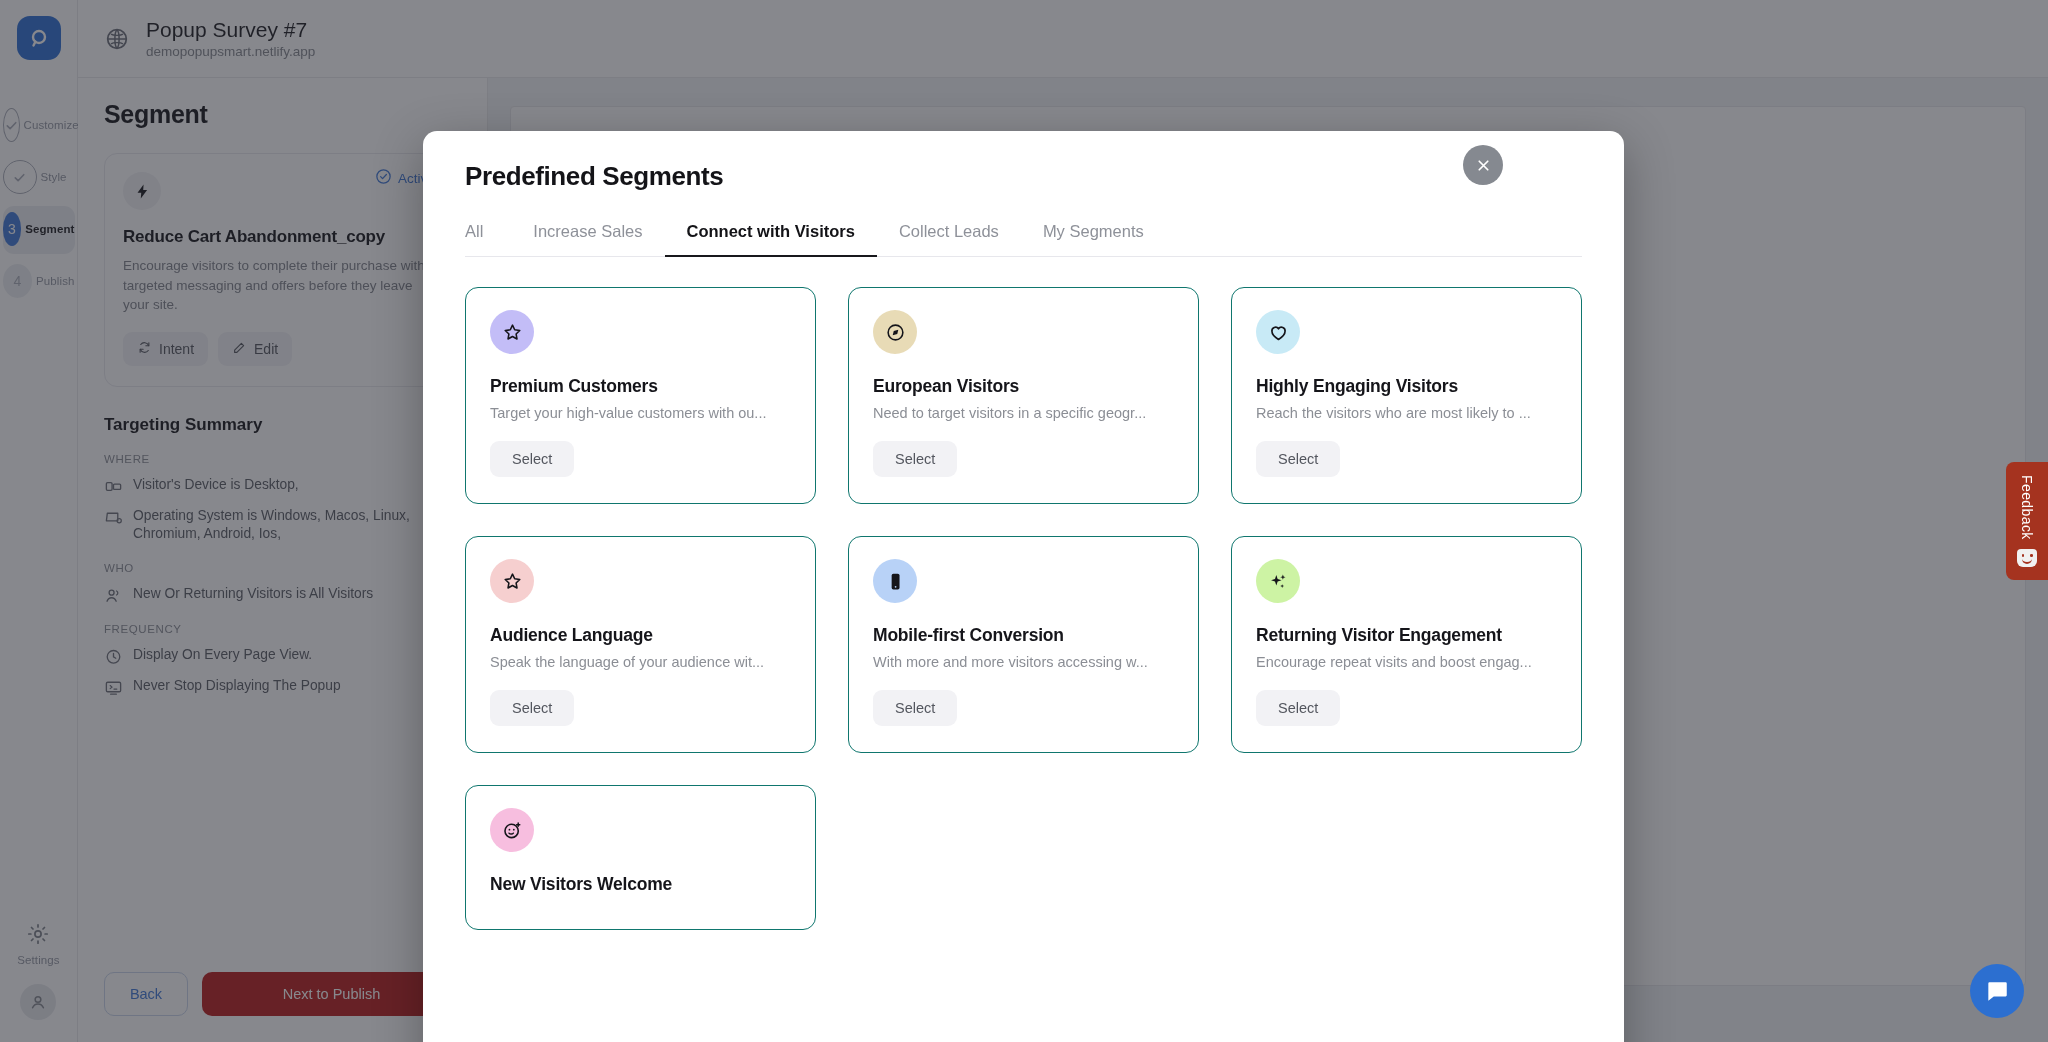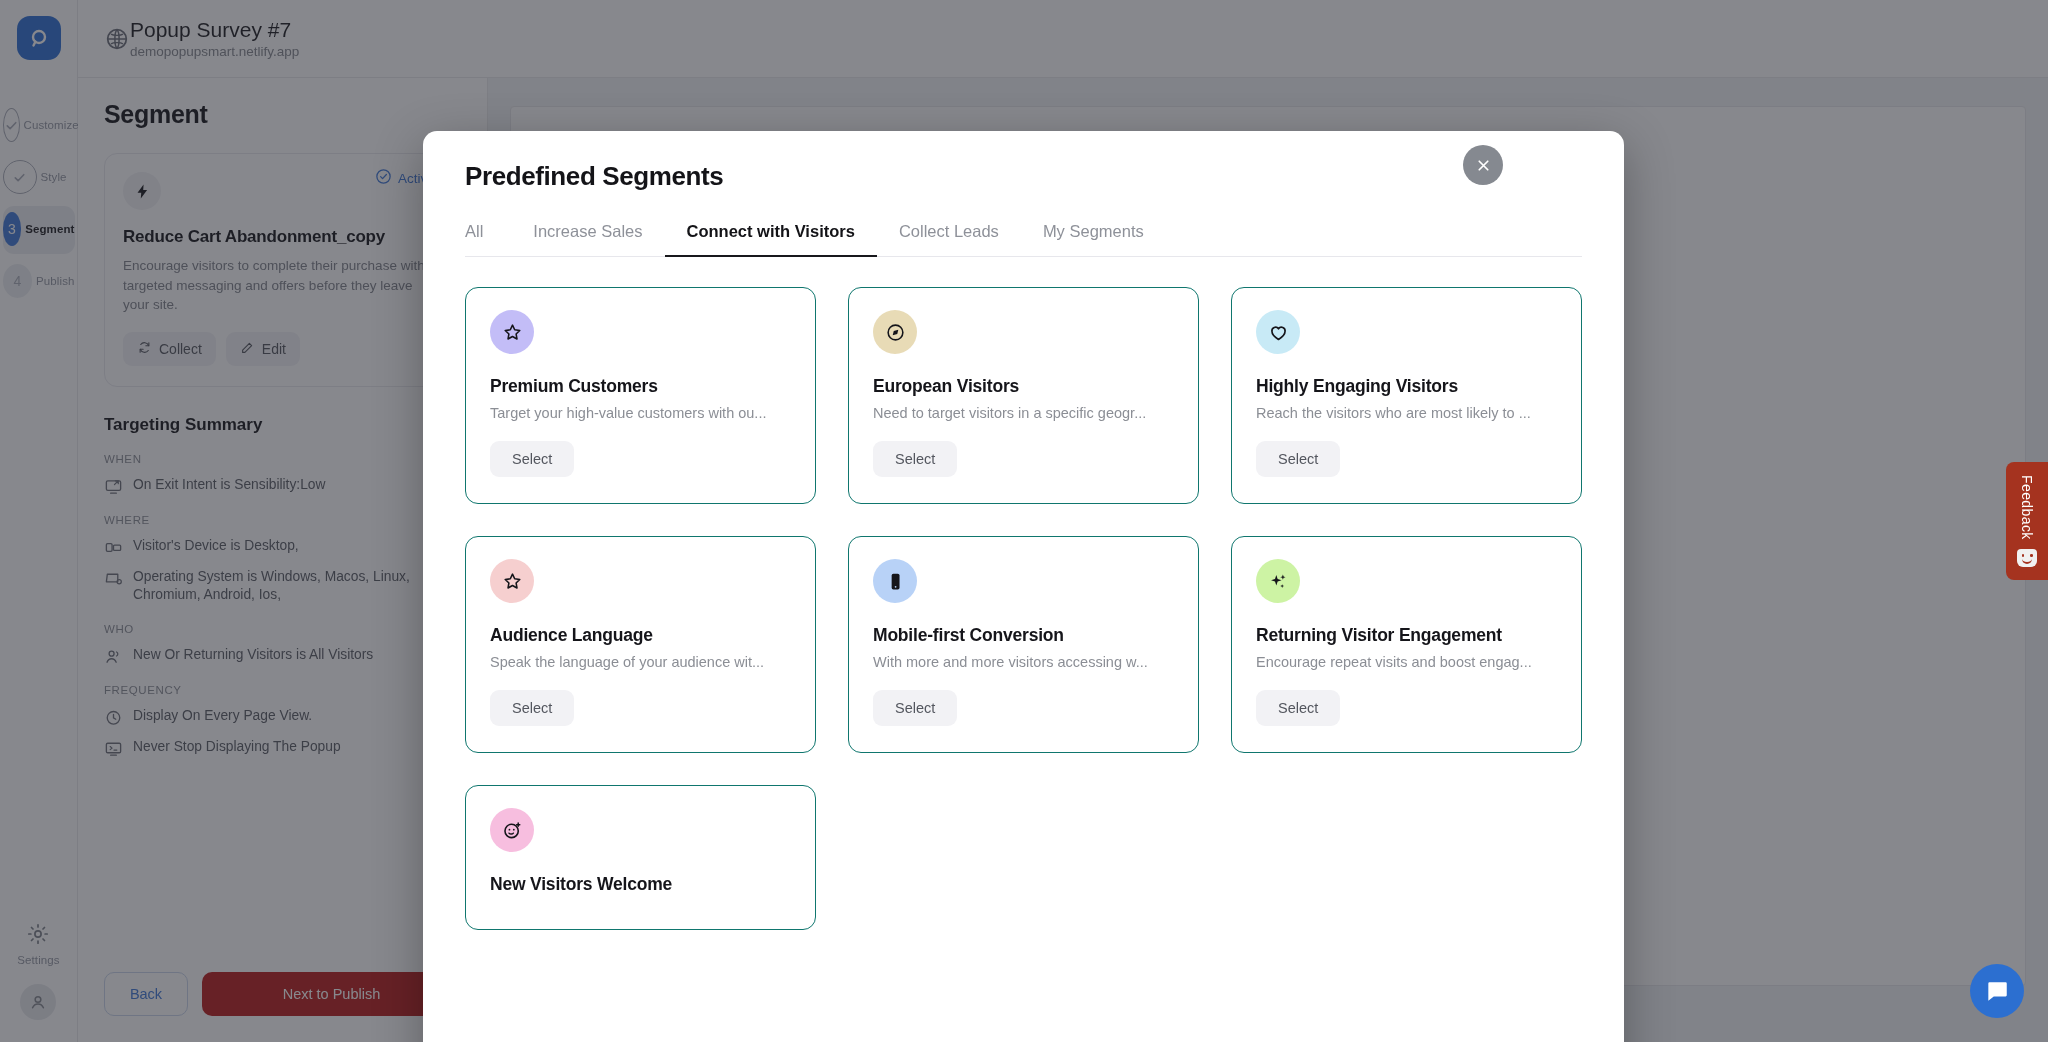--- a/index.html
+++ b/index.html
@@ -39,21 +39,21 @@
   .step-label { font-size: 11.5px; color: #9498a3; letter-spacing: .1px; }
   .step.active .step-label { color: #1c1c20; font-weight: 600; }
   .rail-bottom { margin-top: auto; display:flex; flex-direction: column; align-items:center; gap: 18px; padding-bottom: 22px; }
   .rail-gear { display: flex; flex-direction: column; align-items: center; gap: 4px; }
   .rail-avatar { width: 36px; height: 36px; border-radius: 50%; background: #e7e8ec; display:flex; align-items:center; justify-content:center; }
 
   
   .topbar {
     position: absolute; left: 78px; top: 0; right: 0; height: 78px;
     background: #ffffff; border-bottom: 1px solid #e8e8ec;
-    display: flex; align-items: center; padding-left: 26px; gap: 0;
+    display: flex; align-items: center; padding-left: 26px; gap: 16px;
   }
   .globe-ic { width: 26px; height: 26px; color: #6a6e78; }
   .site-title { font-size: 21px; color: #1c1c20; line-height: 1.1; }
   .site-url { font-size: 13.5px; color: #85888f; margin-top: 3px; }
 
   
   .panel {
     position: absolute; left: 78px; top: 78px; width: 410px; bottom: 0;
     background: #ffffff; border-right: 1px solid #e8e8ec; padding: 22px 26px 0 26px;
   }
@@ -270,48 +270,35 @@
         <div class="goal-title">Reduce Cart Abandonment_copy</div>
         <div class="goal-desc">Encourage visitors to complete their purchase with targeted messaging and offers before they leave your site.</div>
         <div class="goal-btns">
           <button class="ghost-btn">
             <span>
               <svg width="15" height="15" viewBox="0 0 20 20" fill="none">
                 <path d="M15.5 7.5A6 6 0 0 0 5 6M4.5 12.5A6 6 0 0 0 15 14" stroke="#53565e" stroke-width="1.5" stroke-linecap="round"></path>
                 <path d="M15.8 3.6v4h-4M4.2 16.4v-4h4" stroke="#53565e" stroke-width="1.5" stroke-linecap="round" stroke-linejoin="round"></path>
               </svg>
             </span>
-            <span>Collect</span>
+            <span>Intent</span>
           </button>
           <button class="ghost-btn">
             <span>
               <svg width="15" height="15" viewBox="0 0 20 20" fill="none">
                 <path d="M3.5 16.5h3l9-9-3-3-9 9z" stroke="#53565e" stroke-width="1.5" stroke-linejoin="round"></path>
               </svg>
             </span>
             <span>Edit</span>
           </button>
         </div>
       </div>
 
       <div class="ts-title">Targeting Summary</div>
 
-      <div class="ts-group">
-        <div class="ts-label">WHEN</div>
-        <div class="ts-row">
-          <span class="ts-ic">
-            <svg width="19" height="19" viewBox="0 0 20 20" fill="none">
-                <rect x="2.5" y="4" width="15" height="10" rx="1.5" stroke="#6d7079" stroke-width="1.4"></rect>
-                <path d="M7 17h6" stroke="#6d7079" stroke-width="1.4" stroke-linecap="round"></path>
-                <path d="M11 8 15 4M15 4h-3M15 4v3" stroke="#6d7079" stroke-width="1.3" stroke-linecap="round"></path>
-              </svg>
-          </span>
-          <span class="ts-text">On Exit Intent is Sensibility:Low</span>
-        </div>
-      </div>
 
       <div class="ts-group">
         <div class="ts-label">WHERE</div>
         <div class="ts-row">
           <span class="ts-ic">
             <svg width="19" height="19" viewBox="0 0 20 20" fill="none">
                 <rect x="2.5" y="6" width="6" height="8" rx="1.2" stroke="#6d7079" stroke-width="1.4"></rect>
                 <rect x="10" y="7.5" width="7.5" height="5.5" rx="1" stroke="#6d7079" stroke-width="1.4"></rect>
               </svg>
           </span>

